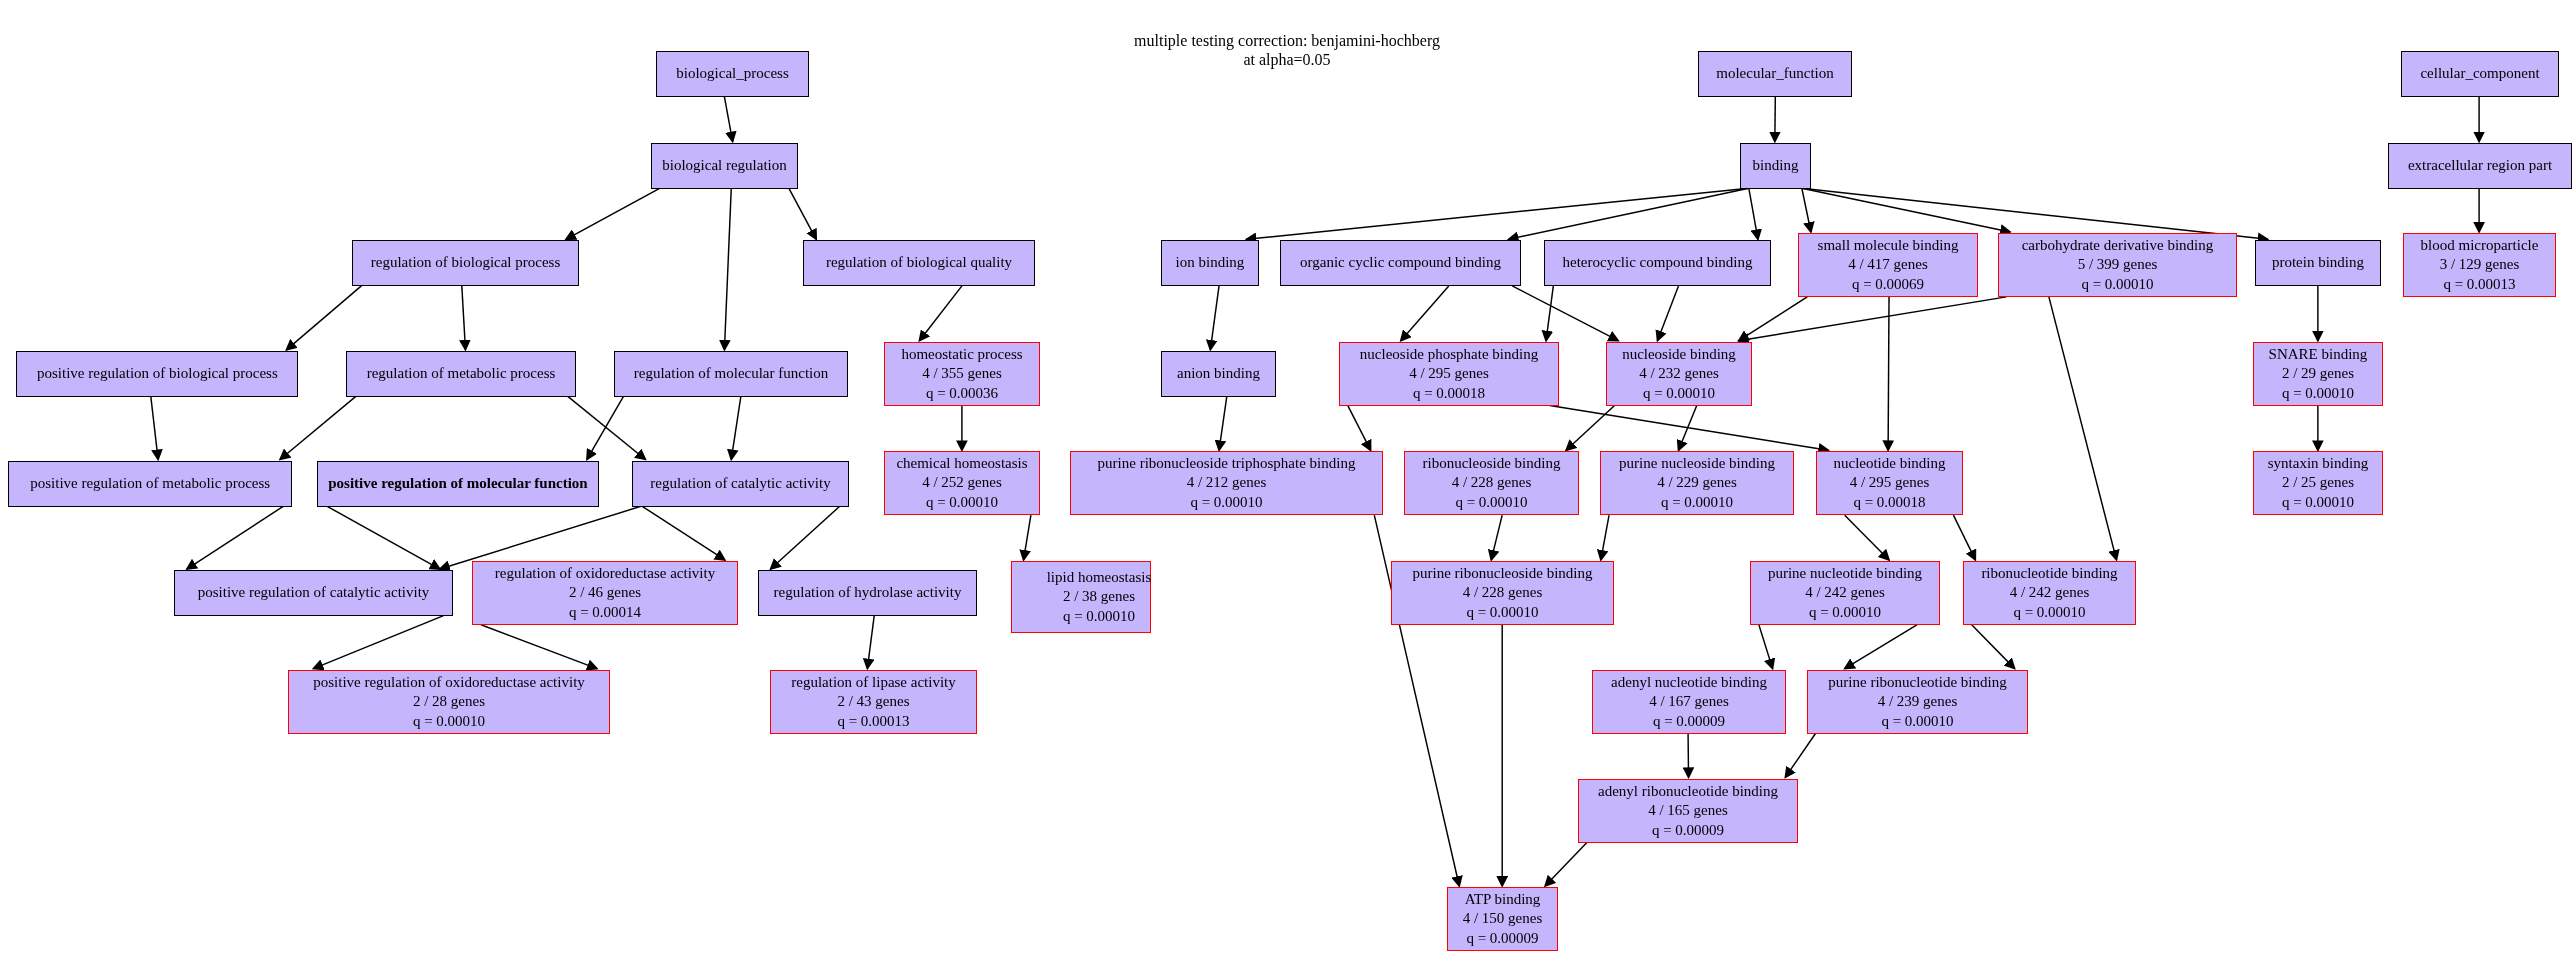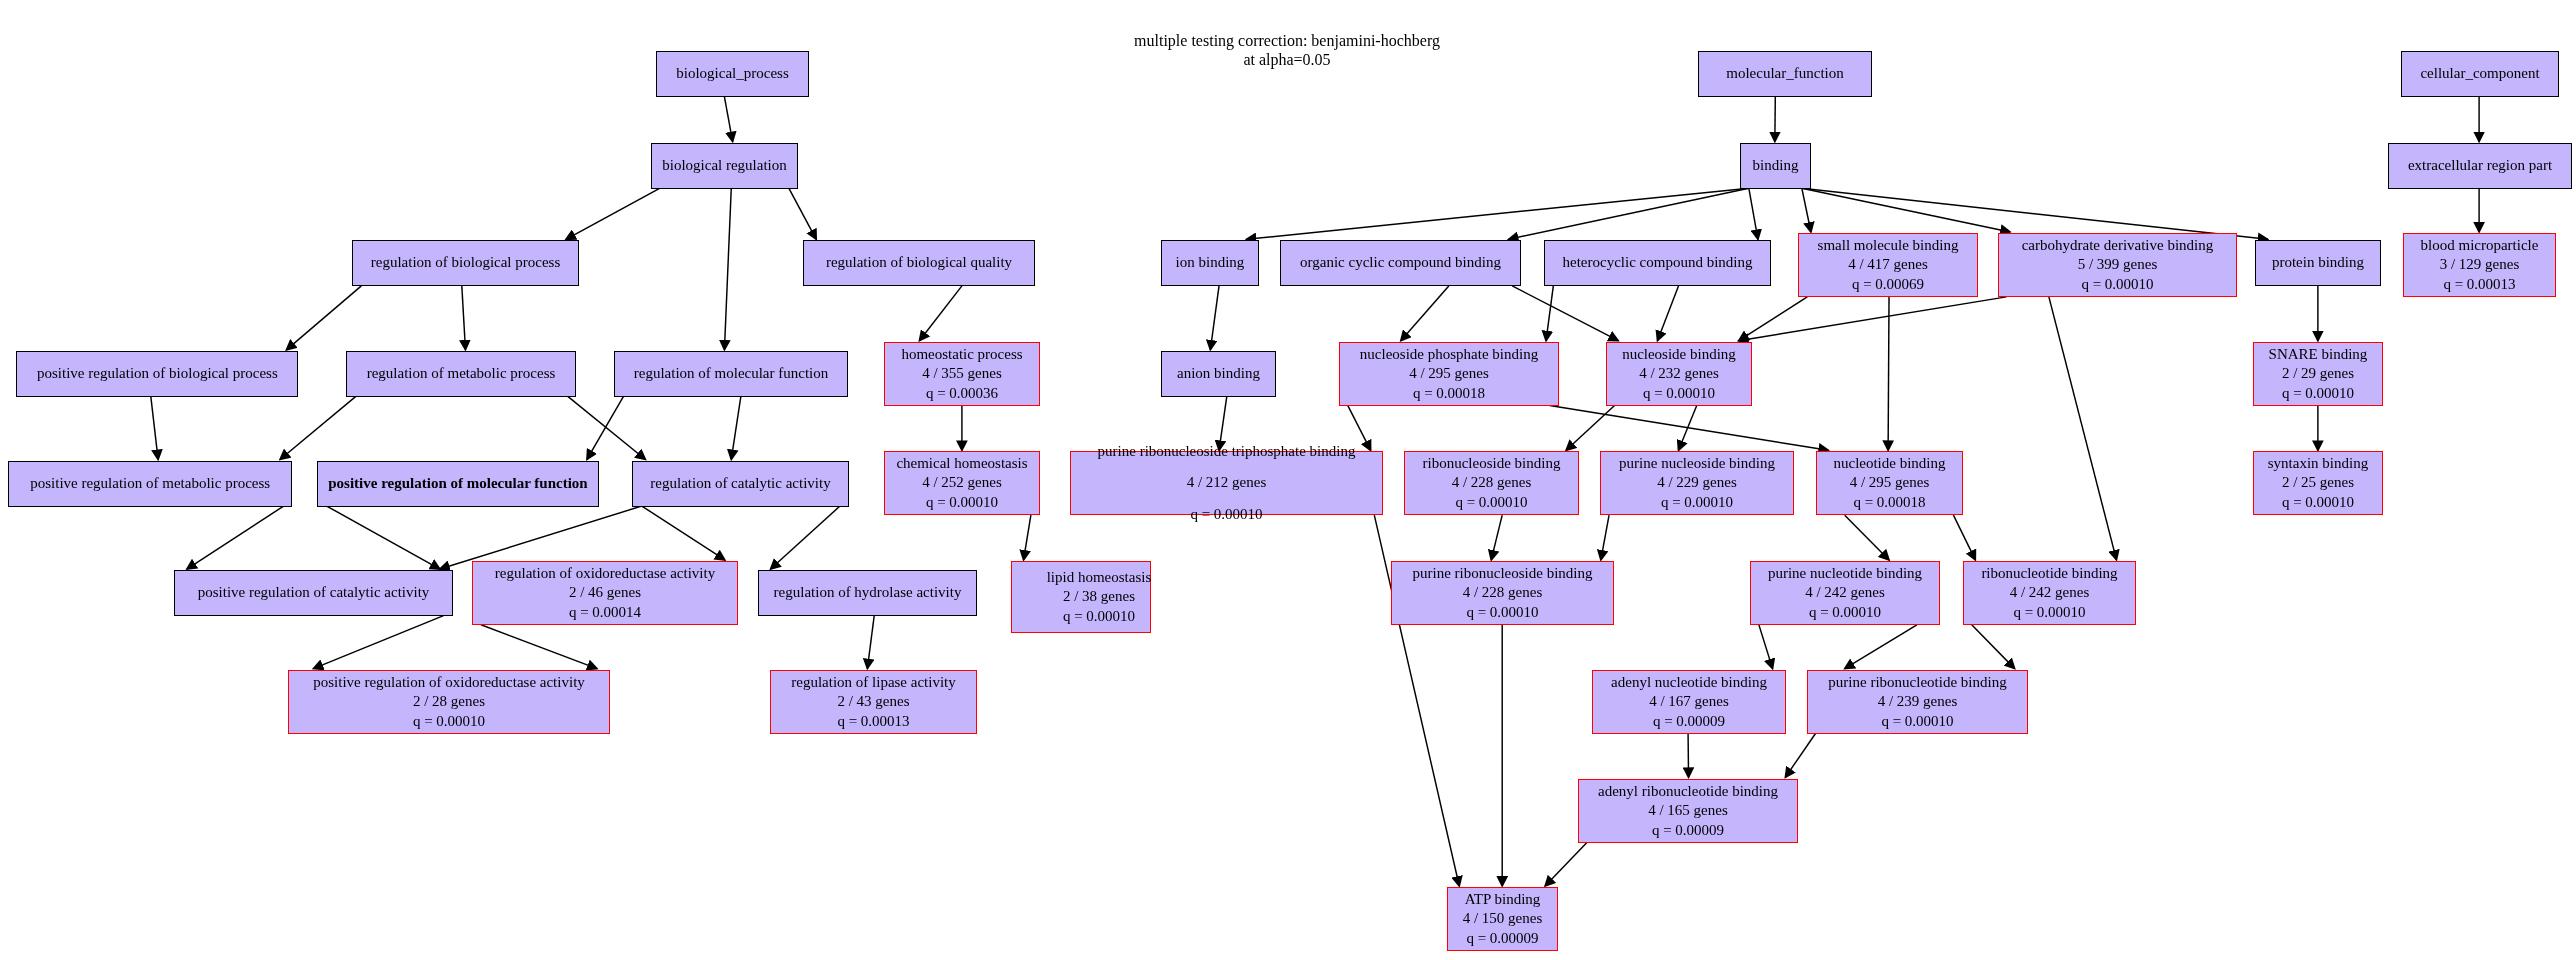--- a/index.html
+++ b/index.html
@@ -177,21 +177,21 @@
       <div class="node significant" style="left: 288px; top: 670px; width: 322px; height: 64px; justify-content: center;">
         <div class="lbl">positive regulation of oxidoreductase activity</div>
         <div class="genes">2 / 28 genes</div>
         <div class="qval">q = 0.00010</div>
       </div>
       <div class="node significant" style="left: 770px; top: 670px; width: 207px; height: 64px;">
         <div class="lbl">regulation of lipase activity</div>
         <div class="genes">2 / 43 genes</div>
         <div class="qval">q = 0.00013</div>
       </div>
-      <div class="node term" style="left: 1698px; top: 51px; width: 174px; height: 46px;">
+      <div class="node term" style="left: 1698px; top: 51px; width: 154px; height: 46px;">
         <div class="lbl">molecular_function</div>
       </div>
       <div class="node term" style="left: 1740px; top: 143px; width: 71px; height: 46px;">
         <div class="lbl">binding</div>
       </div>
       <div class="node term" style="left: 1161px; top: 240px; width: 98px; height: 46px;">
         <div class="lbl">ion binding</div>
       </div>
       <div class="node term" style="left: 1280px; top: 240px; width: 241px; height: 46px;">
         <div class="lbl">organic cyclic compound binding</div>
@@ -223,21 +223,21 @@
       <div class="node significant" style="left: 1606px; top: 342px; width: 146px; height: 64px;">
         <div class="lbl">nucleoside binding</div>
         <div class="genes">4 / 232 genes</div>
         <div class="qval">q = 0.00010</div>
       </div>
       <div class="node significant" style="left: 2253px; top: 342px; width: 130px; height: 64px; text-align: right;">
         <div class="lbl">SNARE binding</div>
         <div class="genes">2 / 29 genes</div>
         <div class="qval">q = 0.00010</div>
       </div>
-      <div class="node significant" style="left: 1070px; top: 451px; width: 313px; height: 64px; gap: 12px;">
+      <div class="node significant" style="left: 1070px; top: 451px; width: 313px; height: 64px;">
         <div class="lbl">purine ribonucleoside triphosphate binding</div>
         <div class="genes">4 / 212 genes</div>
         <div class="qval">q = 0.00010</div>
       </div>
       <div class="node significant" style="left: 1404px; top: 451px; width: 175px; height: 64px;">
         <div class="lbl">ribonucleoside binding</div>
         <div class="genes">4 / 228 genes</div>
         <div class="qval">q = 0.00010</div>
       </div>
       <div class="node significant" style="left: 1600px; top: 451px; width: 194px; height: 64px;">

